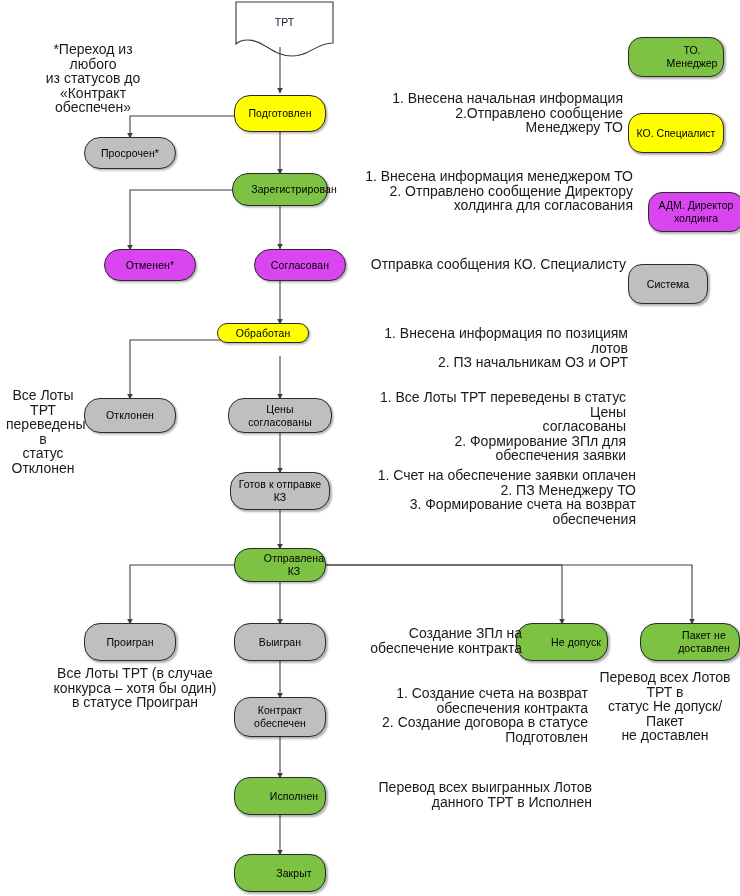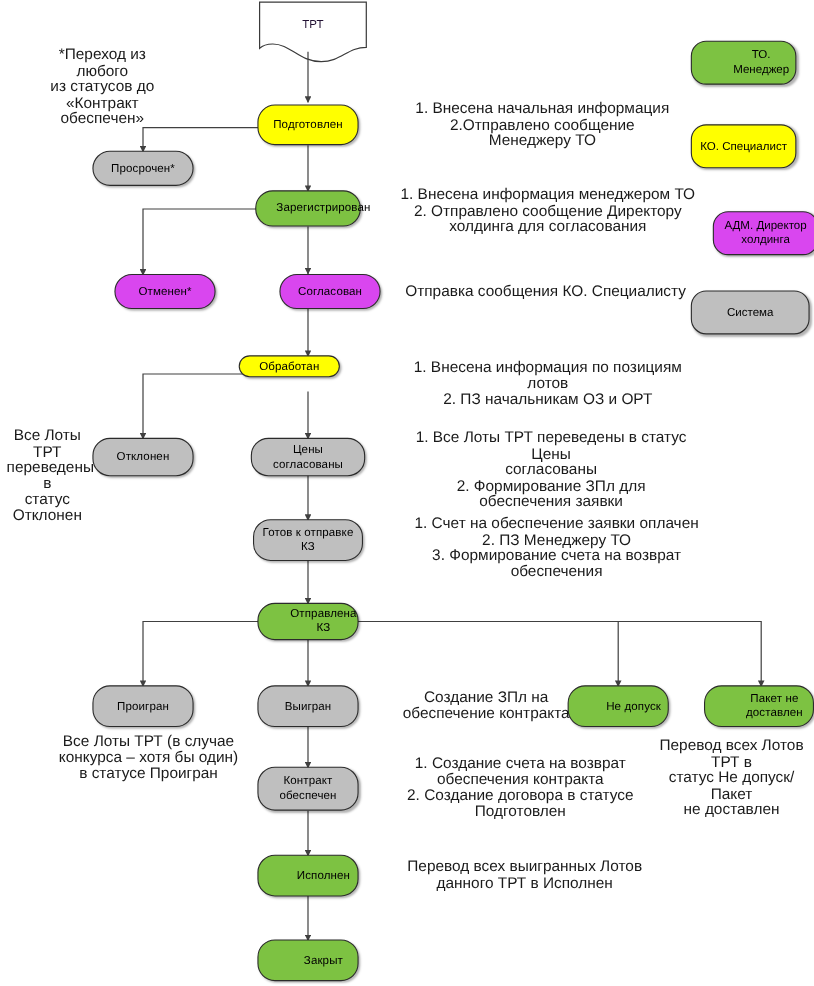--- a/index.html
+++ b/index.html
@@ -45,21 +45,21 @@
 
   
   .annot{
     position:absolute;
     font-size:14px;
     line-height:14.5px;
     color:#1a1a1a;
     white-space:pre-line;
   }
   .annot.center{text-align:center;}
-  .annot.left{text-align:center;}
+  .annot.left{text-align:right;}
 
   
   .doc-label{
     position:absolute;font-size:10.5px;color:#221133;
   }
 </style>
 </head>
 <body>
 
 <div id="canvas">
@@ -188,21 +188,21 @@
   </div>
 
   <div class="legend-node n-yellow" style="left:628px;top:113px;width:96px;height:40px;">
     <span>КО. Специалист</span>
   </div>
 
   <div class="legend-node n-blue" style="left:628px;top:192px;width:96px;height:40px;">
     <span>АДМ. Директор холдинга</span>
   </div>
 
-  <div class="legend-node n-gray" style="left:628px;top:264px;width:108px;height:40px;">
+  <div class="legend-node n-gray" style="left:628px;top:264px;width:80px;height:40px;">
     <span>Система</span>
   </div>
 
   <div class="annot center" style="left:33px;top:42px;width:120px;">*Переход из любого
 из статусов до
 «Контракт
 обеспечен»</div>
 
   <div class="annot left" style="left:363px;top:91px;width:260px;">1. Внесена начальная информация
 2.Отправлено сообщение

